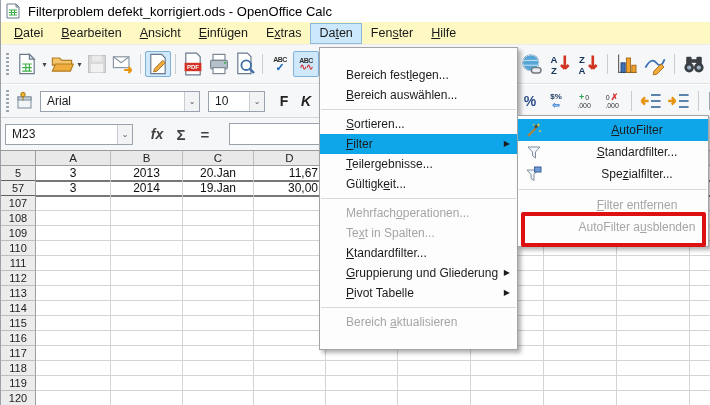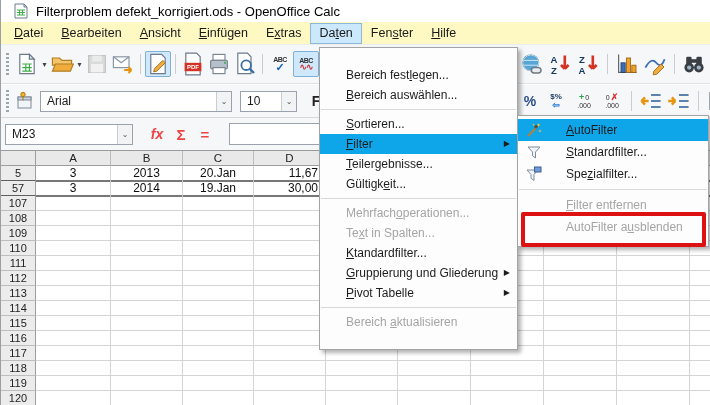--- a/index.html
+++ b/index.html
@@ -4,21 +4,21 @@
 <style>
   * { margin:0; padding:0; box-sizing:border-box; }
   html,body { background:#e8e8e8; }
   #app {
     position:relative; width:710px; height:405px; overflow:hidden;
     background:#fff; font-family:"Liberation Sans", sans-serif; color:#1a1a1a;
     border-left:1px solid #9aa0a6; cursor:default;
   }
   
   .titlebar { position:absolute; left:0; top:0; width:710px; height:22px; background:#fff;
-    display:flex; align-items:center; padding-left:12px; }
+    display:flex; align-items:center; padding-left:4px; }
   .titlebar .ttl { font-size:13px; margin-left:7px; color:#000; }
   
   .menubar { position:absolute; left:0; top:22px; width:710px; height:23px; background:#fef9c3;
     display:flex; align-items:center; padding-left:4px; font-size:12.5px; border-bottom:1px solid #ededed; }
   .mbitem { padding:2px 8px 3px 8px; border:1px solid transparent; }
   .mbitem.sel { background:#cce8fc; border:1px solid #8db8da;text-align:center; }
   .mn { text-decoration:underline; }
   
   .tb { position:absolute; left:0; width:710px; background:#f6f7f8; display:flex; align-items:center; }
   .tb1 { top:45px; height:39px; border-bottom:1px solid #e2e2e2; padding-left:4px; }
@@ -37,21 +37,21 @@
     font-size:12px; flex:0 0 auto; }
   .combo .txt { padding:0 6px; flex:1; }
   .combo .arr { width:15px; height:100%; border-left:1px solid #c9cdd2; background:#f1f3f5; color:#555;
     font-size:8px; display:flex; align-items:center; justify-content:center; }
   .boldF { font-size:14px; font-weight:bold; color:#222; }
   .italK { font-size:14px; font-style:italic; font-weight:bold; color:#222; }
   .pctI { font-size:14px; font-weight:bold; color:#2b4d8c; }
   
   .fbar { position:absolute; left:0; top:118px; width:710px; height:32px; background:#f6f7f8;
     display:flex; align-items:center; padding-left:4px; }
-  .fico { font-weight:bold; color:#ef4444; font-size:15px; width:24px; text-align:center; flex:0 0 auto; }
+  .fico { font-weight:bold; color:#404040; font-size:15px; width:24px; text-align:center; flex:0 0 auto; }
   .fico.fx { font-style:italic; font-size:14px; }
   .finput { position:absolute; left:228px; top:5px; width:94px; height:22px; background:#fff;
     border:1px solid #9aa3ad; font-size:12px; padding:2px 4px; }
   
   .grid { position:absolute; left:0; top:150px; width:710px; height:255px; background:#fff;
     border-top:1px solid #9a9a9a; font-size:12px; }
   .gridrow { display:grid; grid-template-columns:35px 75px 72px 71px 72px 72px 73px 73px 73px 73px 21px; height:15px; }
   .ghead .hc { background:#e9e9e9; border-right:1px solid #bdbdbd; border-bottom:1px solid #9e9e9e;
     text-align:center; font-size:11.5px; color:#222; line-height:14px; }
   .ghead .corner { border-right:1px solid #9e9e9e; }
@@ -60,21 +60,21 @@
   .gc { border-right:1px solid #d4d4d4; border-bottom:1px solid #d4d4d4; line-height:14px; color:#0f0f0f;
     overflow:hidden; white-space:nowrap; }
   .gc.ctr { text-align:center; }
   .gc.rt { text-align:right; padding-right:7px; }
   .gridrow.break .rh { border-bottom:2px solid #5f5f5f; }
   .gridrow.break .gc { border-bottom:2px solid #777; }
   
   .popup { position:absolute; background:#fdfdfd; border:1px solid #a4a4a4;
     box-shadow:3px 3px 4px rgba(0,0,0,.3); z-index:10; font-size:12px; }
   .menu-daten { left:318px; top:47px; width:199px; padding:17px 0; }
-  .submenu { left:516px; top:115px; width:192px; padding:3px 0 8px 0; z-index:11; }
+  .submenu { left:516px; top:115px; width:192px; padding:3px 0 8px 0; z-index:11;text-align:center; }
   .mitem { position:relative; height:20px; line-height:20px; padding-left:26px; color:#1c1c1c; white-space:nowrap; }
   .submenu .mitem { height:22px; line-height:22px; padding-left:48px; }
   .mitem.hl { background:#0ea5e9; }
   .mitem.dis { color:#a5a5a5; }
   .marrow { position:absolute; right:7px; font-size:8px; top:0; }
   .msep { height:1px; background:#d8d8d8; margin:4px 1px; }
   .subico { position:absolute; left:8px; top:3px; width:16px; height:16px; }
   
   .redbox { position:absolute; left:520px; top:212px; width:185px; height:35px;
     border:4px solid #dd1111; border-radius:2px; z-index:20; }
@@ -222,21 +222,21 @@
   </div>
 
   <div class="tb tb2">
     <div class="handle"></div>
     <svg class="tbtn sm" width="22" height="24" viewBox="0 0 20 20">
       <rect x="3" y="6" width="13" height="11" fill="#f2f5f8" stroke="#7d8a99"></rect>
       <rect x="3" y="6" width="13" height="3" fill="#c9d4df" stroke="#7d8a99"></rect>
       <circle cx="8" cy="3.5" r="2.2" fill="#f0b32c" stroke="#a87b14"></circle>
       <path d="M8 5.5 v4" stroke="#a87b14"></path>
     </svg>
-    <div class="combo" style="width:192px; margin-left:4px;">
+    <div class="combo" style="width:160px; margin-left:4px;">
       <span class="txt">Arial</span>
       <span class="arr">⌄</span>
     </div>
     <div class="combo" style="width:57px; margin-left:8px;">
       <span class="txt">10</span>
       <span class="arr">⌄</span>
     </div>
     <div class="tbtn sm" style="margin-left:8px;">
         <span class="boldF">F</span>
       </div>

